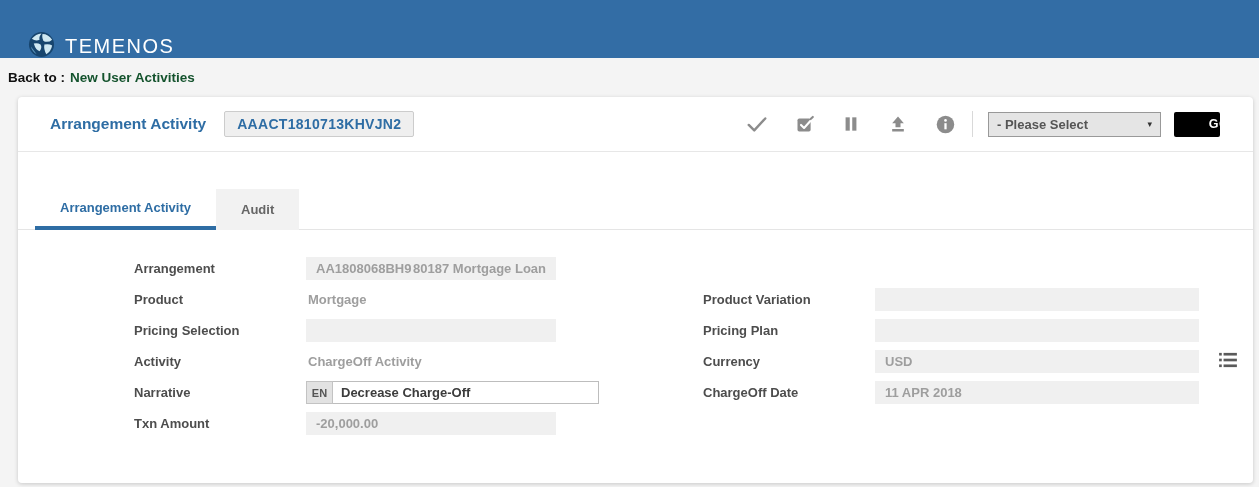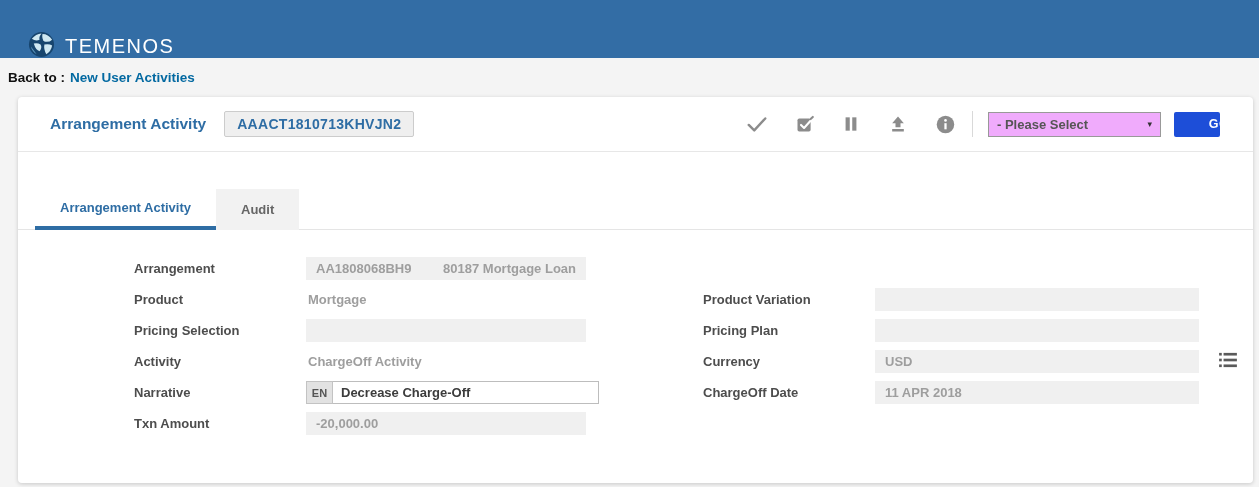--- a/index.html
+++ b/index.html
@@ -20,21 +20,21 @@
   .brand-name {
     color:#ffffff; font-size:20px; font-weight:400; letter-spacing:1.5px;
   }
 
   
   .back-bar {
     height:39px; display:flex; align-items:center; padding-left:8px;
     font-size:13.5px; font-weight:bold;
   }
   .back-label { color:#111111; }
-  .back-link  { color:#0369a1; margin-left:5px; text-decoration:none; cursor:pointer; }
+  .back-link  { color:#14532d; margin-left:5px; text-decoration:none; cursor:pointer; }
 
   
   .panel {
     position:absolute; left:18px; right:6px; top:97px; height:386px;
     background:#ffffff; border-radius:4px;
     box-shadow:0 1px 4px rgba(0,0,0,.18);
   }
 
   
   .title-row {
@@ -45,28 +45,28 @@
   .record-id {
     margin-left:18px; height:26px; line-height:24px; padding:0 12px;
     background:#efefef; border:1px solid #cccccc; border-radius:2px;
     color:#2e6da4; font-size:14px; font-weight:bold; letter-spacing:.3px;
   }
   .toolbar { margin-left:auto; display:flex; align-items:center; }
   .tb-icon { width:22px; height:22px; margin-left:25px; cursor:pointer; display:flex; align-items:center; justify-content:center; }
   .tb-icon svg { display:block; }
   .vsep { width:1px; height:26px; background:#d9d9d9; margin-left:16px; }
   .status-select {
-    width:173px; height:25px; margin-left:15px; background:#f0abfc;
+    width:173px; height:25px; margin-left:15px; background:#e5e5e5;
     border:1px solid #999999; display:flex; align-items:center;
     padding:0 8px; cursor:pointer;
   }
   .status-select-value { color:#555555; font-size:13px; font-weight:bold; flex:1; }
   .select-arrow { font-size:9px; color:#333333; }
   .go-button {
-    width:46px; height:25px; margin-left:13px; background:#1d4ed8;
+    width:46px; height:25px; margin-left:13px; background:#000000;
     color:#ffffff; font-size:12.5px; font-weight:bold; letter-spacing:.5px;
     border:none; border-radius:2px; cursor:pointer;
     display:flex; align-items:center; justify-content:center;padding-left:44px;
   }
 
   
   .tabs-row {
     margin-top:37px; padding-left:17px; display:flex;
     border-bottom:1px solid #e5e5e5; height:41px;
   }
@@ -83,21 +83,21 @@
   .form-area { position:relative; margin-top:27px; height:215px; }
   .col { position:absolute; top:0; }
   .col-left  { left:82px;margin-left:34px; }
   .col-right { left:685px; top:31px; }
   .field-row { display:flex; align-items:center; height:23px; margin-bottom:8px; }
   .field-label {
     width:172px; color:#4d4d4d; font-size:13px; font-weight:bold; flex-shrink:0;
   }
   .val { height:23px; font-size:13px; font-weight:bold; }
   .val-box {
-    width:280px; background:#f0f0f0; color:#9e9e9e;
+    width:250px; background:#f0f0f0; color:#9e9e9e;
     line-height:23px; padding:0 10px;
     display:flex; justify-content:space-between; overflow:hidden; white-space:nowrap;
   }
   .col-right .val-box { width:324px; }
   .val-text { color:#9e9e9e; line-height:23px; padding-left:2px; }
   .lang-badge {
     width:27px; height:23px; background:#e2e2e2; border:1px solid #c3c3c3;
     color:#555555; font-size:11px; font-weight:bold;
     display:flex; align-items:center; justify-content:center; flex-shrink:0;
   }

